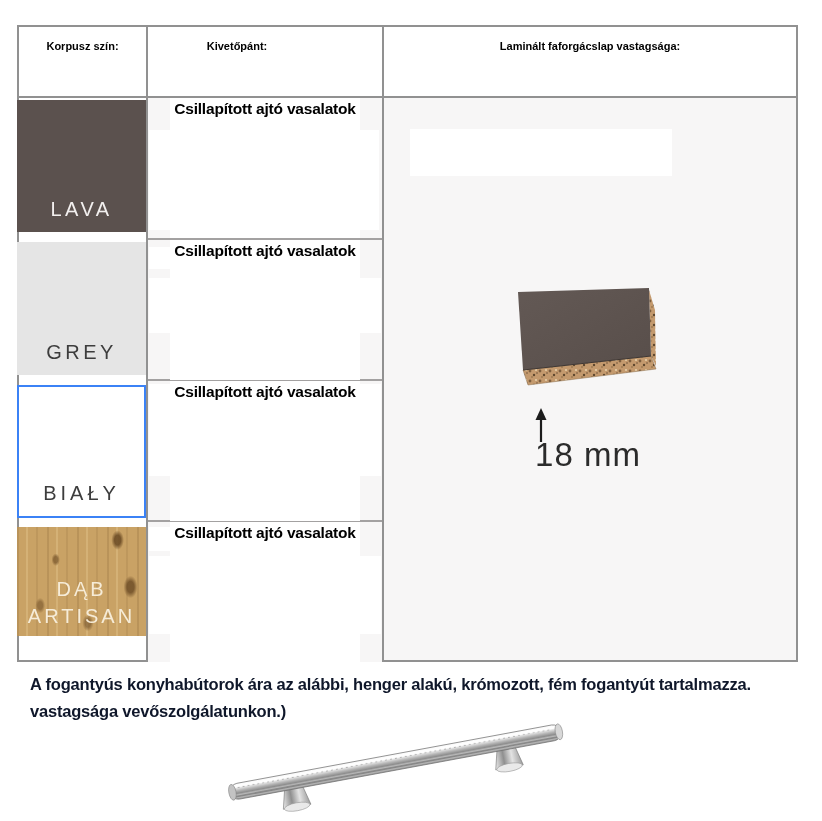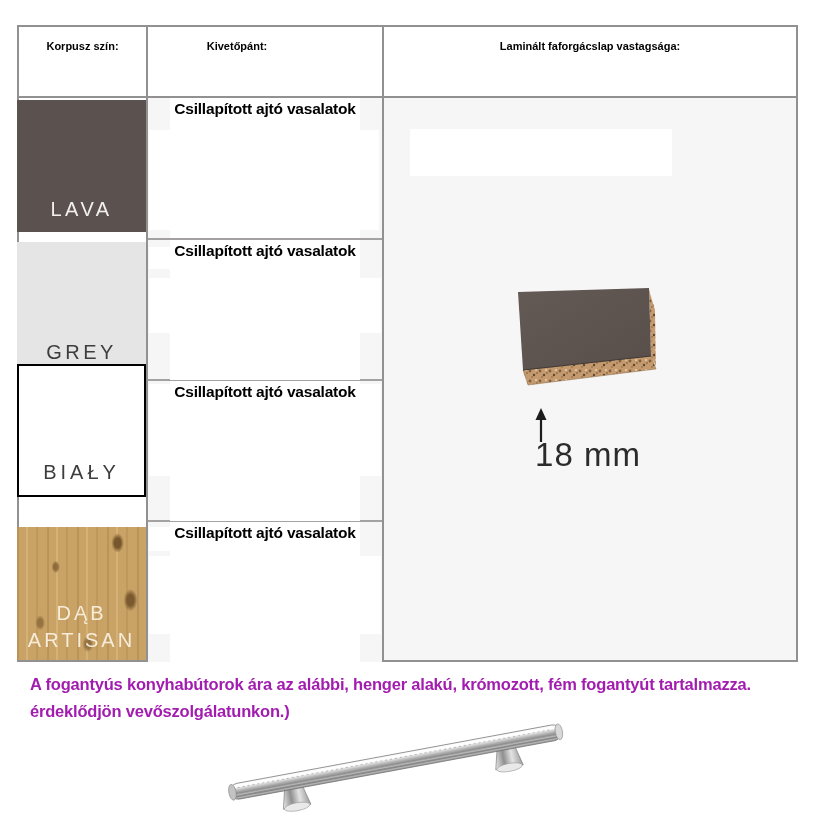--- a/index.html
+++ b/index.html
@@ -37,22 +37,22 @@
   .hinge-cell span{font-weight:bold;font-size:15.5px;color:#000;background:#ffffff;
                    padding:2px 4px;white-space:nowrap;letter-spacing:-0.2px;}
   .hinge-cell.h1{top:98px;} .hinge-cell.h2{top:240px;} .hinge-cell.h3{top:381px;} .hinge-cell.h4{top:522px;}
 
   
   .swatch{position:absolute;left:17px;width:129px;box-sizing:border-box;}
   .swatch-label{position:absolute;left:0;right:0;bottom:9px;text-align:center;
                 font-size:20px;letter-spacing:3.5px;line-height:1.35;font-weight:400;}
   .swatch.lava{top:100px;height:132px;padding-left:24px;}
   .swatch.grey{top:242px;height:133px;}
-  .swatch.bialy{top:364px;height:133px;border:2px solid #000000;}
-  .swatch.dab{top:527px;height:133px;overflow:hidden;}
+  .swatch.bialy{top:385px;height:133px;border:2px solid #3b82f6;}
+  .swatch.dab{top:527px;height:109px;overflow:hidden;}
   .lava-label{color:#f2efee;}
   .grey-label{color:#3d3d3d;}
   .bialy-label{color:#3d3d3d;letter-spacing:4px;}
   .dab-label{color:#f6ecd8;letter-spacing:3px;padding:0 8px;bottom:6px;}
   .wood-texture{position:absolute;inset:0;
     background:
       radial-gradient(ellipse 9px 14px at 78% 12%, rgba(104,72,34,.85) 0 35%, rgba(104,72,34,0) 70%),
       radial-gradient(ellipse 6px 9px at 30% 30%,  rgba(116,82,40,.7) 0 35%, rgba(116,82,40,0) 70%),
       radial-gradient(ellipse 10px 16px at 88% 55%, rgba(98,66,30,.75) 0 35%, rgba(98,66,30,0) 70%),
       radial-gradient(ellipse 7px 11px at 18% 72%,  rgba(116,82,40,.6) 0 35%, rgba(116,82,40,0) 70%),
@@ -62,21 +62,21 @@
         rgba(233,205,150,.35) 9px 11px, rgba(0,0,0,0) 11px 19px,
         rgba(122,88,44,.14) 19px 21px, rgba(0,0,0,0) 21px 30px);}
 
   
   .thickness-label{position:absolute;left:488px;top:436px;width:200px;text-align:center;
                    font-size:33px;color:#2b2b2b;letter-spacing:1px;}
   .arrow-wrap{position:absolute;left:530px;top:408px;width:22px;height:36px;}
 
   
   .footer-text{position:absolute;left:30px;top:671px;width:785px;}
-  .footer-text div{font-weight:bold;font-size:16.5px;line-height:27px;color:#a21caf;
+  .footer-text div{font-weight:bold;font-size:16.5px;line-height:27px;color:#0f172a;
                    letter-spacing:-0.2px;white-space:nowrap;}
 
   .handle-wrap{position:absolute;left:220px;top:718px;width:352px;height:98px;}
 </style>
 </head>
 <body>
 
 <div class="canvas">
 
   <div class="spec-table"></div>
@@ -163,21 +163,21 @@
 
   <svg class="arrow-wrap" viewBox="0 0 22 36">
     <line x1="11" y1="34" x2="11" y2="9" stroke="#1c1c1c" stroke-width="2.2"></line>
     <polygon points="11,0 5.5,12 16.5,12" fill="#1c1c1c"></polygon>
   </svg>
 
   <div class="thickness-label">18 mm</div>
 
   <div class="footer-text">
     <div>A fogantyús konyhabútorok ára az alábbi, henger alakú, krómozott, fém fogantyút tartalmazza.</div>
-    <div>érdeklődjön vevőszolgálatunkon.)</div>
+    <div>vastagsága vevőszolgálatunkon.)</div>
   </div>
 
   <svg class="handle-wrap" viewBox="0 0 352 98">
     <defs>
       <linearGradient id="chromeBar" x1="0" y1="0" x2="0" y2="1">
         <stop offset="0" stop-color="#ffffff"></stop>
         <stop offset="0.25" stop-color="#f0f0f0"></stop>
         <stop offset="0.45" stop-color="#b7b7b7"></stop>
         <stop offset="0.62" stop-color="#8d8d8d"></stop>
         <stop offset="0.78" stop-color="#d2d2d2"></stop>

